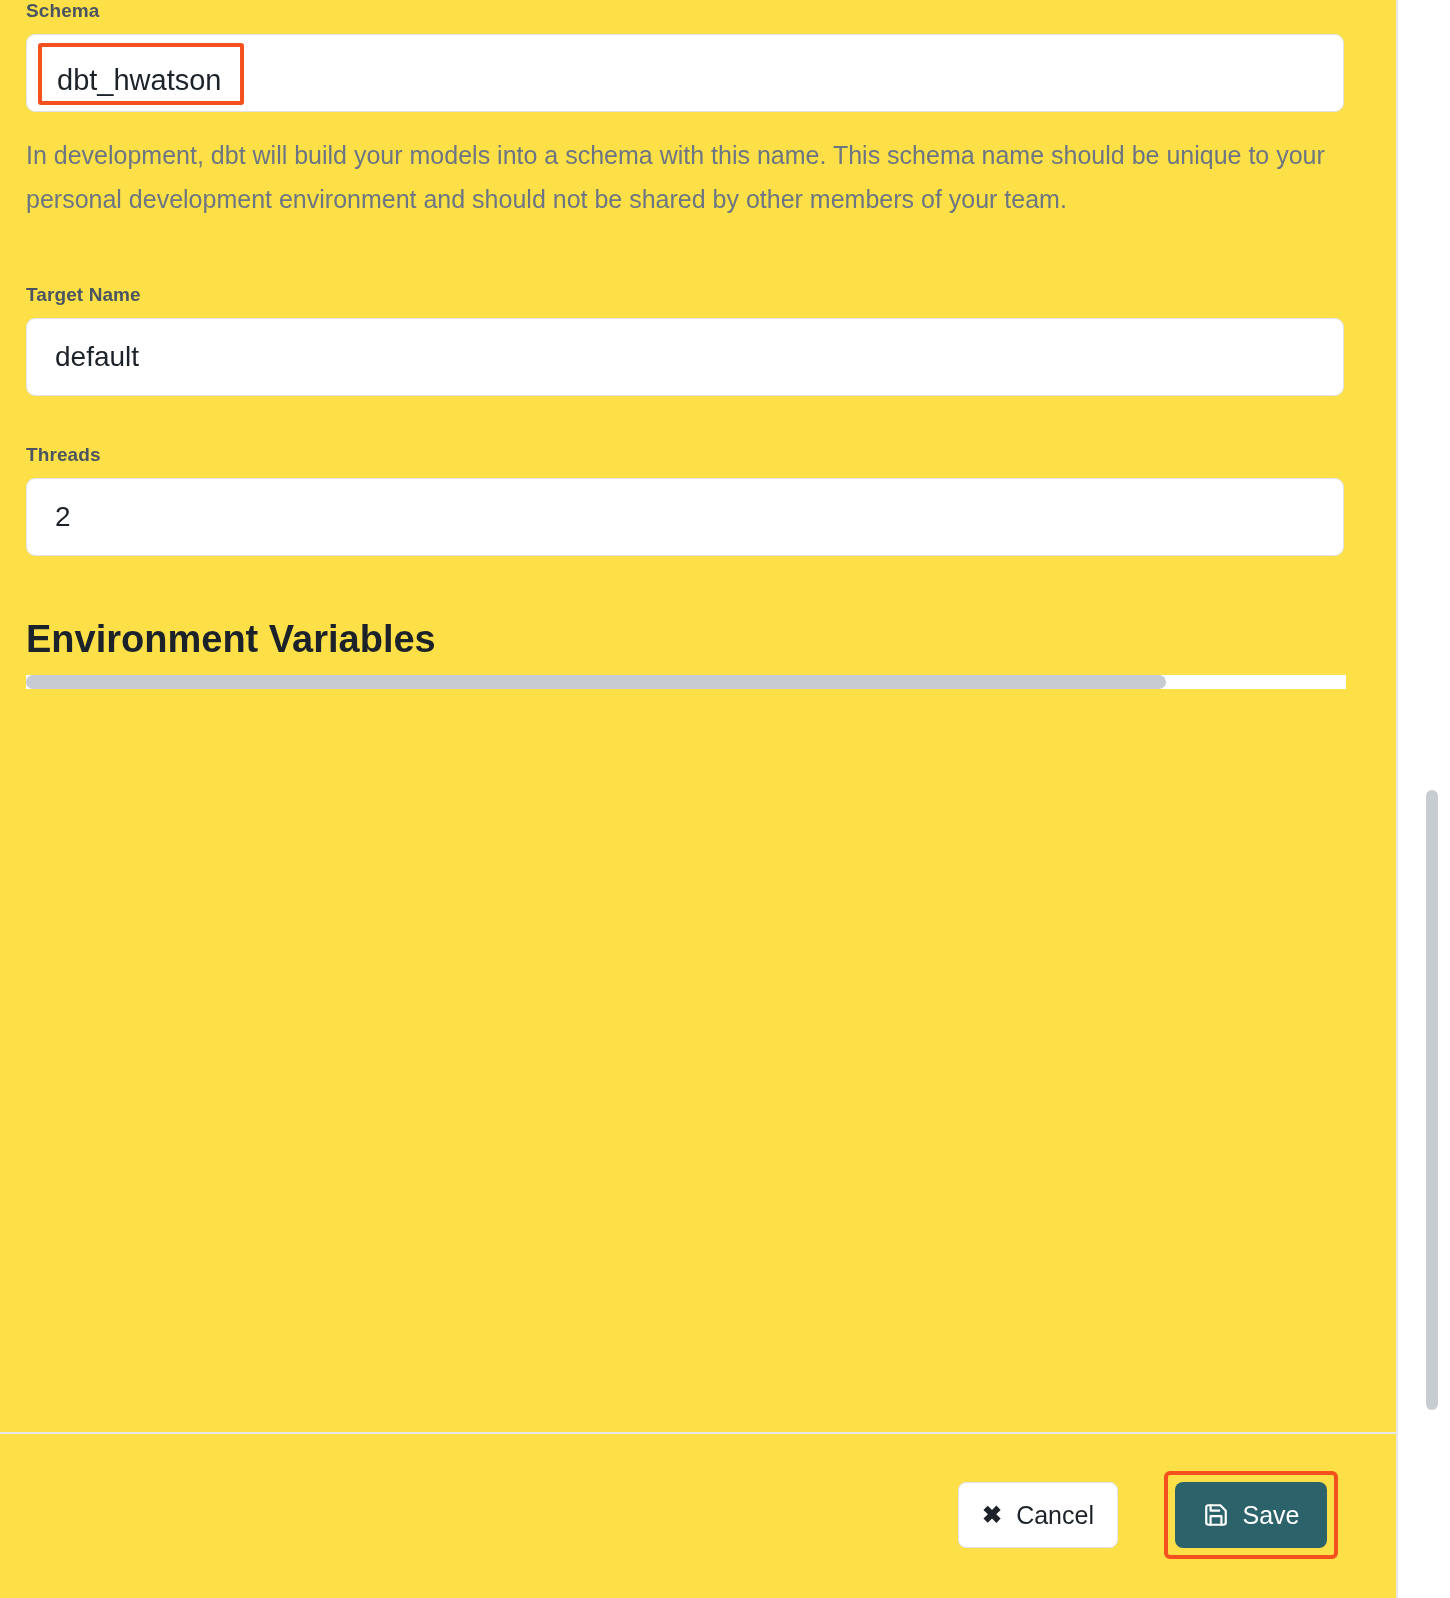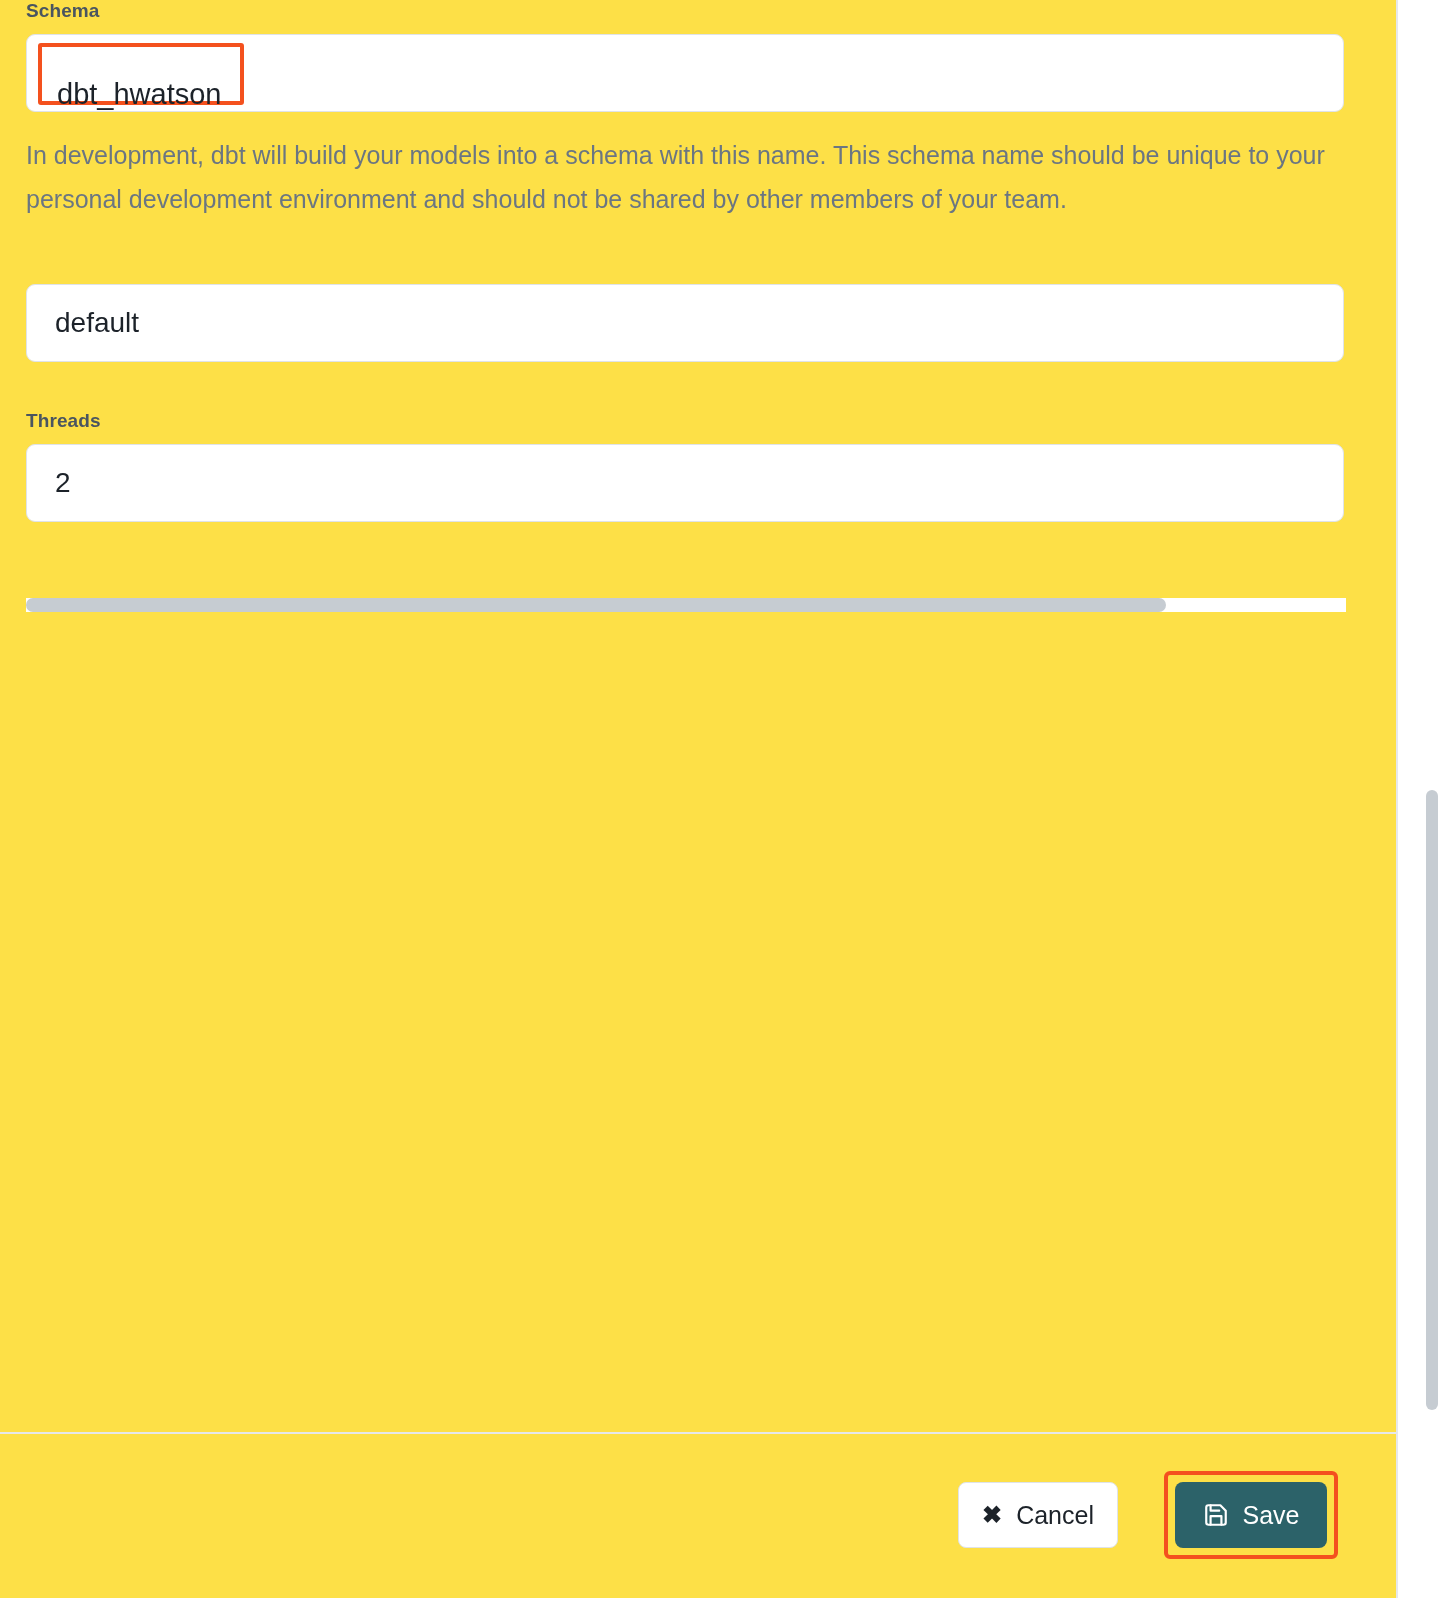--- a/index.html
+++ b/index.html
@@ -80,21 +80,21 @@
   .schema-box {
     position: absolute;
     left: 12px; top: 9px;
     width: 206px;
     height: 62px;
     border: 4px solid #f4511e;
     border-radius: 3px;
   }
   .schema-value {
     position: absolute;
-    left: 31px; top: 16px;
+    left: 31px; top: 2px;
     height: 88px;
     display: flex;
     align-items: center;
     font-size: 29px;
     color: #1c2229;
   }
 
   .help-text {
     font-size: 25px;
     line-height: 1.75;
@@ -281,29 +281,31 @@
     <div class="schema-row">
       <div class="schema-input-wrap"></div>
       <div class="schema-box"></div>
       <div class="schema-value">dbt_hwatson</div>
     </div>
 
     <p class="help-text">In development, dbt will build your models into a schema with this name. This schema name should be unique to your personal development environment and should not be shared by other members of your team.</p>
 
     <div class="spacer-lg"></div>
 
+    <div class="field-label">Target Name</div>
     <div class="input">default</div>
 
     <div class="spacer-md"></div>
 
     <div class="field-label">Threads</div>
     <div class="input">2</div>
 
     <div class="spacer-lg"></div>
 
+    <h2 class="section-title">Environment Variables</h2>
 
 
     <div class="hscroll-track">
       <div class="hscroll-thumb"></div>
     </div>
 
   </div>
 
   <div class="footer-divider"></div>
 

